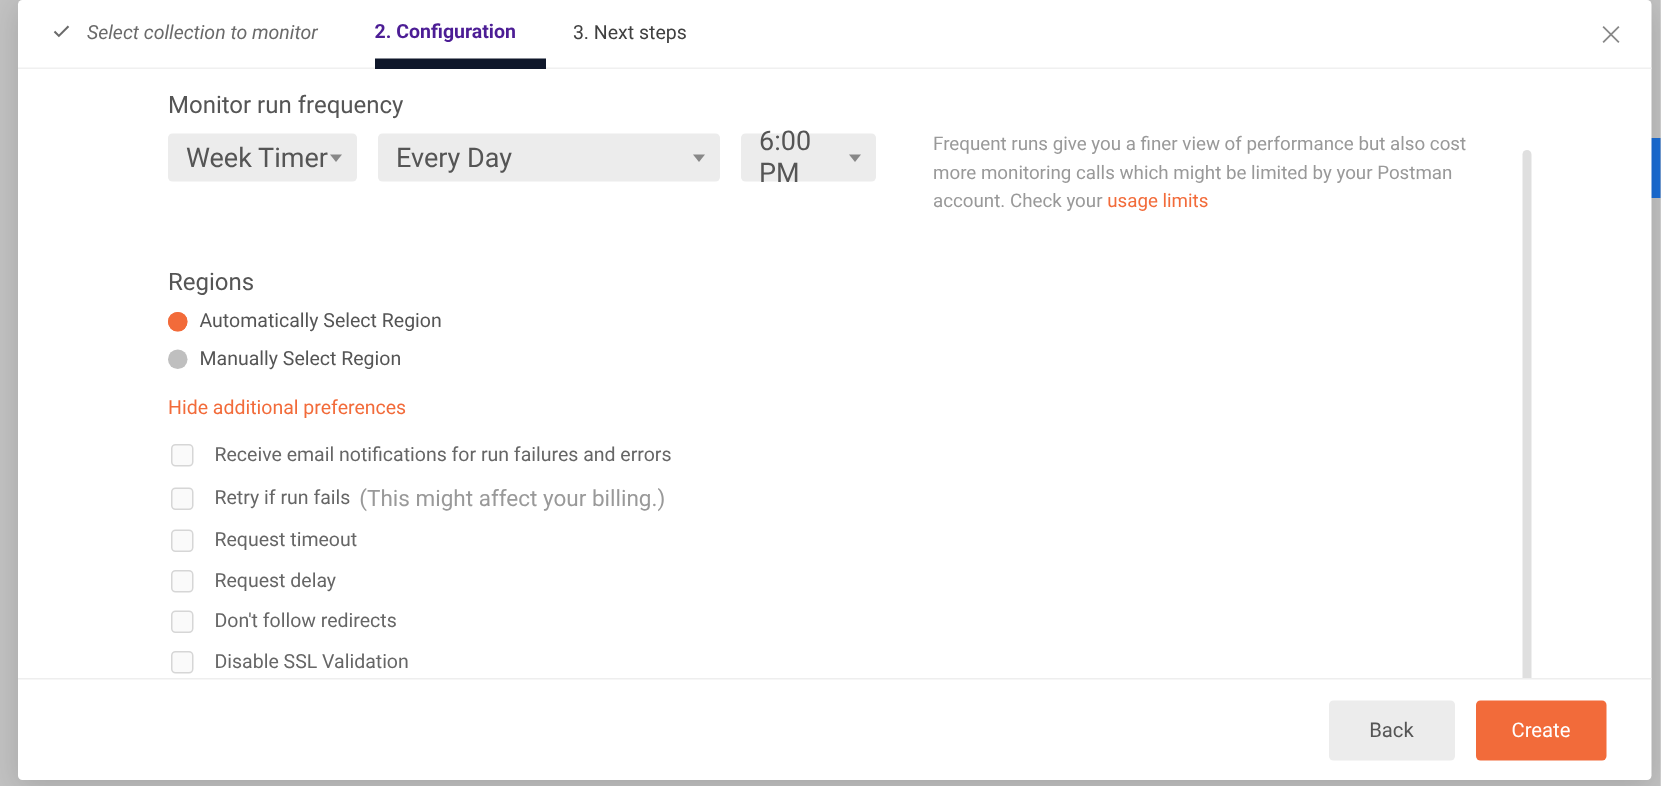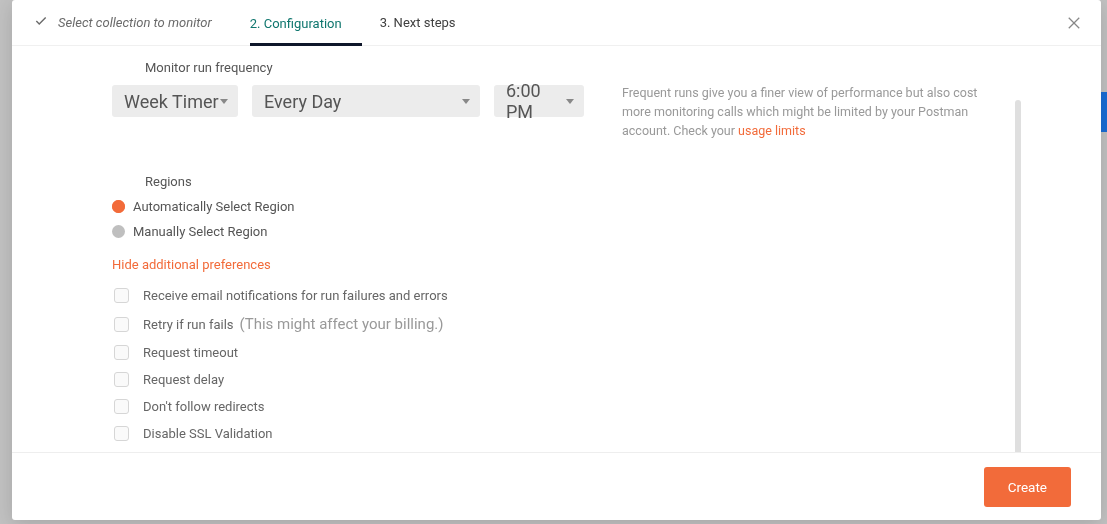--- a/index.html
+++ b/index.html
@@ -2,26 +2,26 @@
 <html><head>
 <meta charset="utf-8">
 <style>
   * { box-sizing: border-box; margin: 0; padding: 0; }
   html, body { width: 1107px; height: 524px; font-family: -apple-system, BlinkMacSystemFont, "Segoe UI", Roboto, "Helvetica Neue", Arial, sans-serif; background: #c2c2c2; overflow: hidden; }
   .modal { position: absolute; left: 12px; top: 0; right: 6px; bottom: 4px; background: #fff; border-radius: 3px; box-shadow: 0 4px 20px rgba(0,0,0,0.15); display: flex; flex-direction: column; }
   .steps { display: flex; align-items: center; height: 46px; padding-left: 22px; border-bottom: 1px solid #f0f0f0; position: relative; }
   .step { display: flex; align-items: center; font-size: 13px; color: #404040; padding: 0 20px 0 0; margin-right: 18px; height: 46px; }
   .step.done { color: #6a6a6a; font-style: italic; }
   .step.done .check { margin-right: 10px; color: #6a6a6a; }
-  .step.active { color: #0f766e; font-weight: 400; border-bottom: 3px solid #0f172a; margin-bottom: -1px; padding-top:3px;}
+  .step.active { color: #4c1d95; font-weight: 700; border-bottom: 7px solid #0f172a; margin-bottom: -1px; padding-top:3px;}
   .close { position: absolute; right: 14px; top: 10px; width: 26px; height: 26px; display:flex; align-items:center; justify-content:center; cursor:pointer; color:#888; }
   .close svg { width: 18px; height: 18px; stroke: #888; stroke-width: 1.6; }
   .content { flex: 1; overflow: hidden; position: relative; padding: 14px 86px 0 100px; }
   .scroll-track { position:absolute; right: 80px; top: 54px; width: 6px; height: 370px; background: #dfdfdf; border-radius:3px; }
-  .label { font-size: 13px; color: #555; margin-bottom: 10px; margin-left: 33px; }
+  .label { font-size: 16px; color: #555; margin-bottom: 10px; }
   .row { display: flex; gap: 14px; align-items: flex-start; }
   .select { background: #ececec; height: 32px; border-radius: 3px; display: flex; align-items: center; justify-content: space-between; padding: 0 10px 0 12px; font-size: 18px; color: #555; cursor:pointer; }
   .sel-a { width: 126px; }
   .sel-b { width: 228px; }
   .sel-c { width: 90px; }
   .caret { width:0; height:0; border-left:4px solid transparent; border-right:4px solid transparent; border-top:5px solid #888; }
   .hint { font-size: 12.5px; color: #999; line-height: 1.5; width: 360px; margin-left: 24px; margin-top:-1px;}
   .link { color: #f26b3a; cursor:pointer; }
   .section { margin-top: 34px; }
   .radio { display: flex; align-items: center; font-size: 13px; color: #555; margin-bottom: 10px; cursor:pointer; }
@@ -127,16 +127,17 @@
       <span>Don't follow redirects</span>
     </div>
     <div class="chk">
       <span class="box"></span>
       <span>Disable SSL Validation</span>
     </div>
 
   </div>
 
   <div class="footer">
+    <div class="btn btn-secondary">Back</div>
     <div class="btn btn-primary">Create</div>
   </div>
 
 </div>
 
 </body></html>

